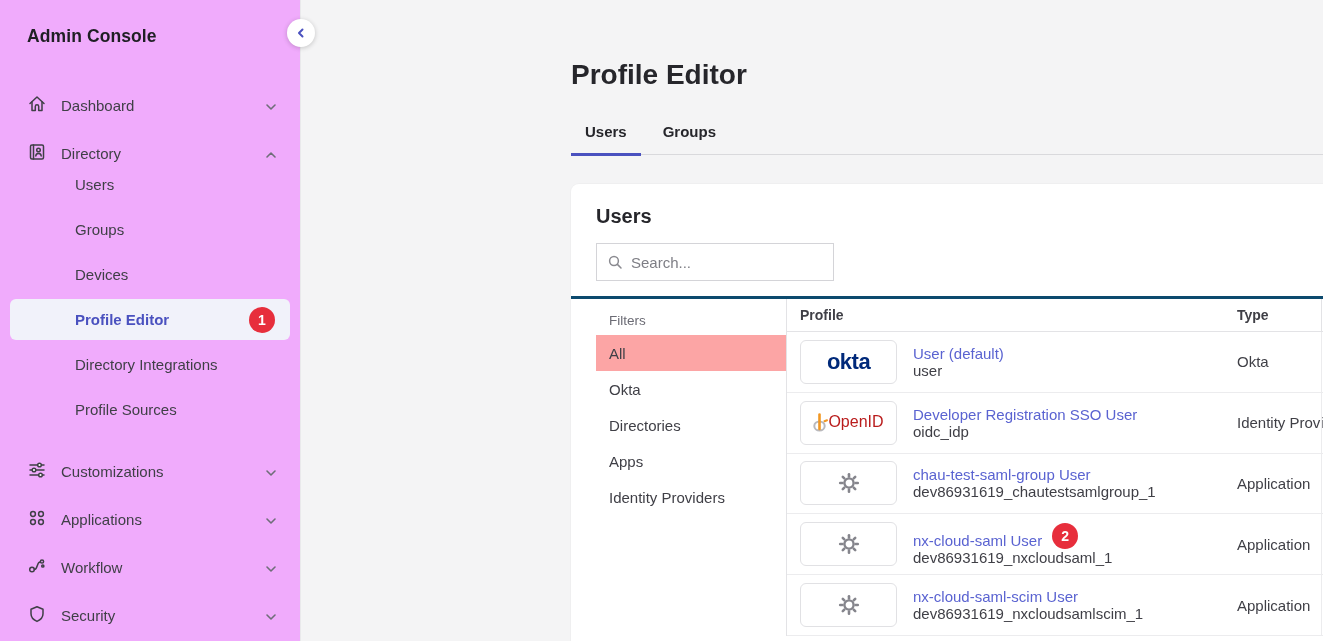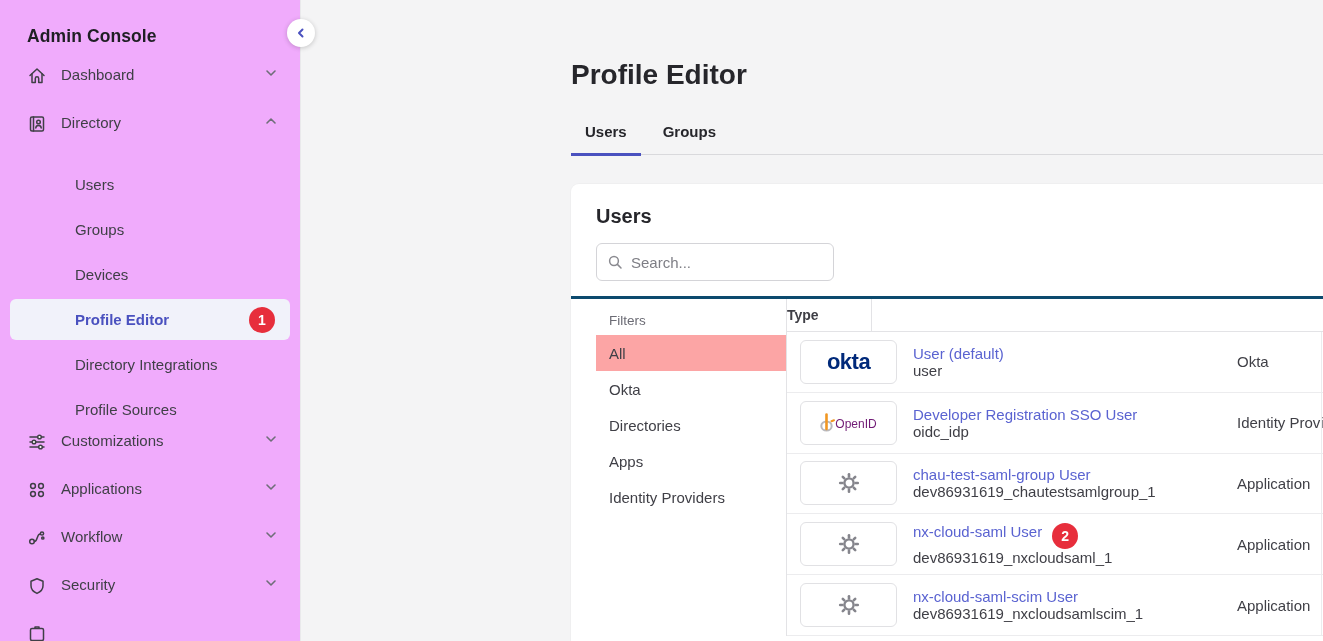--- a/index.html
+++ b/index.html
@@ -14,21 +14,21 @@
   .sidebar {
     position:absolute; left:0; top:0; width:301px; height:641px;
     background:#f0abfc; border-right:1px solid #e9e9eb;
   }
   .sidebar-title {
     padding:26px 0 0 27px; font-size:17.5px; font-weight:bold; color:#1f1f24;
     letter-spacing:.1px;
   }
   .nav { margin-top:19px; }
   .nav-item {
-    height:48px; display:flex; align-items:flex-start;
+    height:48px; display:flex; align-items:flex-end;
     padding:0 22px 0 27px; font-size:15px; color:#3f3f46; cursor:pointer;
   }
   .nav-item .icon { width:20px; height:20px; flex:0 0 20px; display:flex; align-items:center; }
   .nav-item .lbl { margin-left:14px; }
   .nav-item .chev { margin-left:auto; display:flex; }
   .sub-item {
     height:45px; display:flex; align-items:center;
     margin:0 10px; padding-left:65px; font-size:15px; color:#3f3f46; cursor:pointer;
   }
   .sub-item.active {
@@ -57,21 +57,21 @@
   }
   .tab.active { border-bottom-color:#4a51bf; }
   .card {
     margin-top:29px; background:#fff; border-top-left-radius:8px;
     height:500px; box-shadow:0 0 0 1px rgba(0,0,0,0.02);
   }
   .card-head { padding:21px 25px 0 25px; }
   .card-heading { font-size:20px; font-weight:bold; color:#26262b; }
   .search-wrap { position:relative; margin-top:15px; width:238px; }
   .search-input {
-    width:238px; height:38px; border:1px solid #d4d4d8; border-radius:6px;
+    width:238px; height:38px; border:1px solid #d4d4d8; border-radius:0;
     padding:0 10px 0 34px; font-size:15px; color:#3f3f46; outline:none;
     font-family:"Liberation Sans", sans-serif;
   }
   .search-input::placeholder { color:#7e7e85; }
   .search-icon { position:absolute; left:11px; top:11px; }
   .card-body { margin-top:15px; border-top:3px solid #0c4a6e; display:flex; height:340px; }
   
   .filters { width:216px; flex:0 0 216px; border-right:1px solid #e3e3e6; padding-top:7px; }
   .filters-label { margin-left:25px; padding:7px 0 7px 13px; font-size:13.5px; color:#6b6b74; }
   .filter-item {
@@ -87,28 +87,28 @@
   .col-type { width:84px; flex:0 0 84px; }
   .col-actions { flex:1; align-self:stretch; border-left:1px solid #e3e3e6; }
   .trow { display:flex; align-items:center; height:61px; border-bottom:1px solid #ececee; }
   .cell-profile { width:450px; flex:0 0 450px; padding-left:13px; display:flex; align-items:center; }
   .logo-box {
     width:97px; height:44px; flex:0 0 97px; border:1px solid #e1e1e4; border-radius:6px;
     display:flex; align-items:center; justify-content:center; background:#fff;
   }
   .okta-word { font-size:22px; font-weight:bold; color:#00297a; letter-spacing:-0.5px; }
   .openid-wrap { display:flex; align-items:flex-end; }
-  .openid-text { font-size:12px; color:#701a75; margin-left:0; margin-bottom:2px; }
+  .openid-text { font-size:16px; color:#b91c1c; margin-left:0; margin-bottom:2px; }
   .row-text { margin-left:16px; }
   .row-link { font-size:15px; color:#5a63d1; text-decoration:none; cursor:pointer; }
   .row-sub { font-size:15px; color:#3f3f46; }
   .cell-type { width:84px; flex:0 0 84px; font-size:15px; color:#3f3f46; white-space:nowrap; }
   .cell-actions { flex:1; align-self:stretch; border-left:1px solid #ececee; }
   .link-badge { margin-left:10px; vertical-align:middle; }
-  .name-line { display:flex; align-items:flex-start; }
+  .name-line { display:flex; align-items:flex-end; }
 </style>
 </head>
 <body>
 
 <aside class="sidebar">
   <div class="sidebar-title">Admin Console</div>
 
   <nav class="nav">
     <div class="nav-item">
       <span class="icon">
@@ -277,20 +277,21 @@
           <div class="filters-label">Filters</div>
           <div class="filter-item active">All</div>
           <div class="filter-item">Okta</div>
           <div class="filter-item">Directories</div>
           <div class="filter-item">Apps</div>
           <div class="filter-item">Identity Providers</div>
         </div>
 
         <div class="table">
           <div class="thead">
+            <div class="th col-profile">Profile</div>
             <div class="th col-type">Type</div>
             <div class="col-actions"></div>
           </div>
 
           <div class="trow">
             <div class="cell-profile">
               <div class="logo-box">
                 <span class="okta-word">okta</span>
               </div>
               <div class="row-text">

